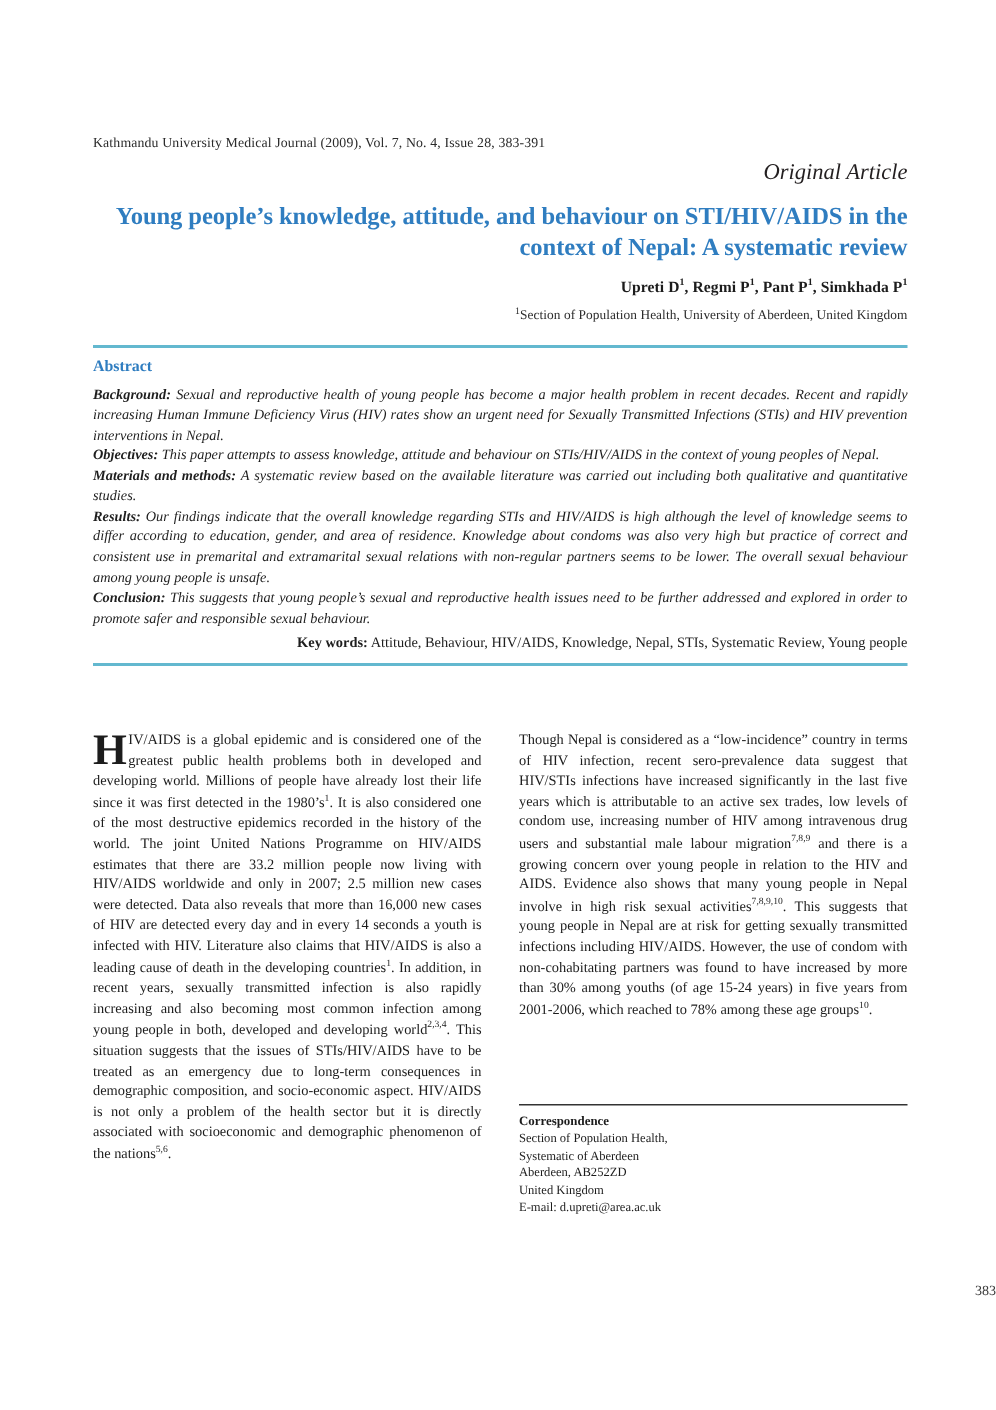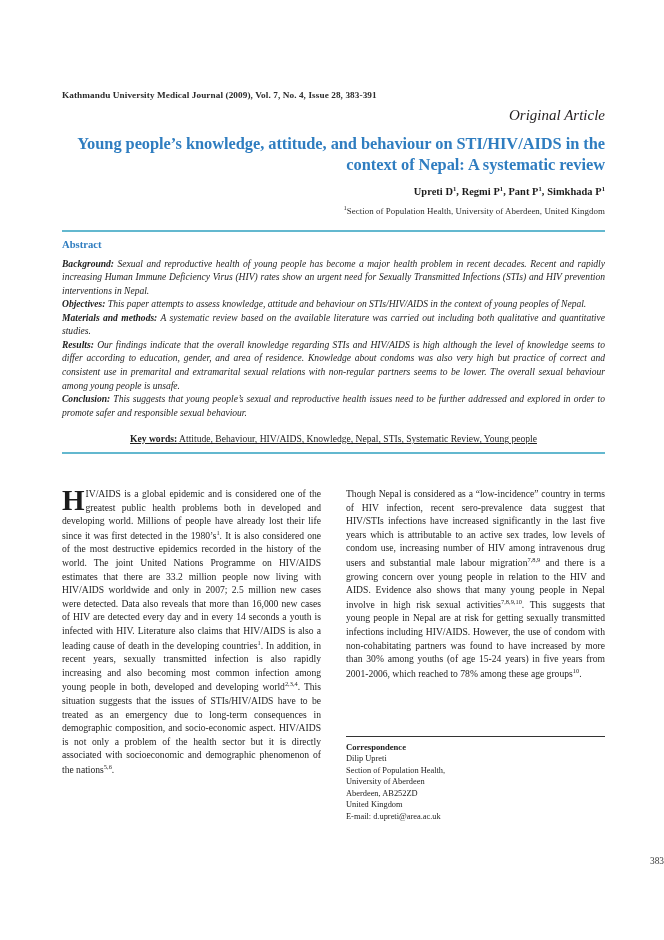--- a/index.html
+++ b/index.html
@@ -30,21 +30,20 @@
 
   
   .journal-line {
     position: absolute;
     top: 90px;
     left: 0;
     font-size: 9.2px;
     letter-spacing: 0.1px;
     color: #2b2b2b;
     white-space: nowrap;
-    font-weight: bold;
   }
   .article-type {
     position: absolute;
     top: 107px;
     right: 0;
     font-size: 15px;
     font-style: italic;
     font-family: "Liberation Serif", "DejaVu Serif", serif;
     color: #231f20;
     text-align: center;
@@ -91,25 +90,24 @@
   }
   .abstract-body {
     font-size: 9.55px;
     line-height: 1.42;
     text-align: justify;
     color: #1e1e1e;
   }
   .abstract-body p { margin: 0; font-style: italic; }
   .abstract-body .lbl { font-weight: bold; }
   .keywords {
-    margin-top: 14px;
+    margin-top: 4px;
     font-size: 9.6px;
-    text-align: center;
+    text-align: right;
     color: #1e1e1e;
-    text-decoration: underline;
   }
   .keywords .lbl { font-weight: bold; }
 
   
   .body-cols {
     position: absolute;
     top: 487px;
     left: 0;
     width: 543px;
     height: 340px;
@@ -218,23 +216,22 @@
         <p>
           <span class="runtext">Though Nepal is considered as a “low-incidence” country in terms of HIV infection, recent sero-prevalence data suggest that HIV/STIs infections have increased significantly in the last five years which is attributable to an active sex trades, low levels of condom use, increasing number of HIV among intravenous drug users and substantial male labour migration<sup>7,8,9</sup> and there is a growing concern over young people in relation to the HIV and AIDS. Evidence also shows that many young people in Nepal involve in high risk sexual activities<sup>7,8,9,10</sup>. This suggests that young people in Nepal are at risk for getting sexually transmitted infections including HIV/AIDS. However, the use of condom with non-cohabitating partners was found to have increased by more than 30% among youths (of age 15-24 years) in five years from 2001-2006, which reached to 78% among these age groups<sup>10</sup>.</span>
         </p>
       </div>
     </div>
 
     <div class="correspondence">
       <div class="corr-rule"></div>
       <div class="corr-title">Correspondence</div>
       <div class="corr-lines">
-          <div class="corr-line">Dilip Upreti</div>
           <div class="corr-line">Section of Population Health,</div>
-          <div class="corr-line">University of Aberdeen</div>
+          <div class="corr-line">Systematic of Aberdeen</div>
           <div class="corr-line">Aberdeen, AB252ZD</div>
           <div class="corr-line">United Kingdom</div>
           <div class="corr-line">E-mail: d.upreti@area.ac.uk</div>
         </div>
     </div>
 
   </div>
 
   <div class="page-number">383</div>
 </div>

